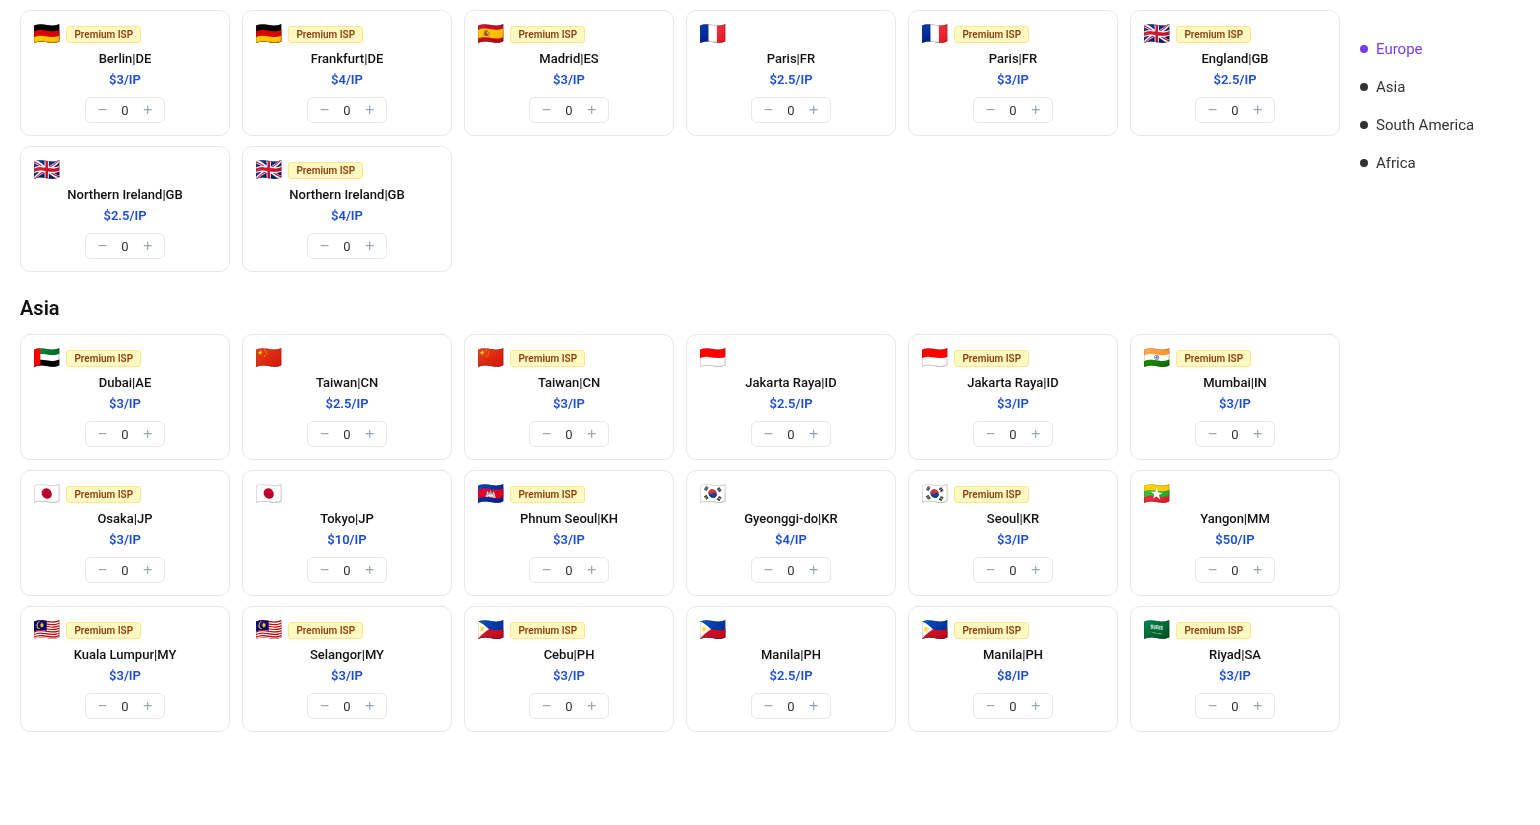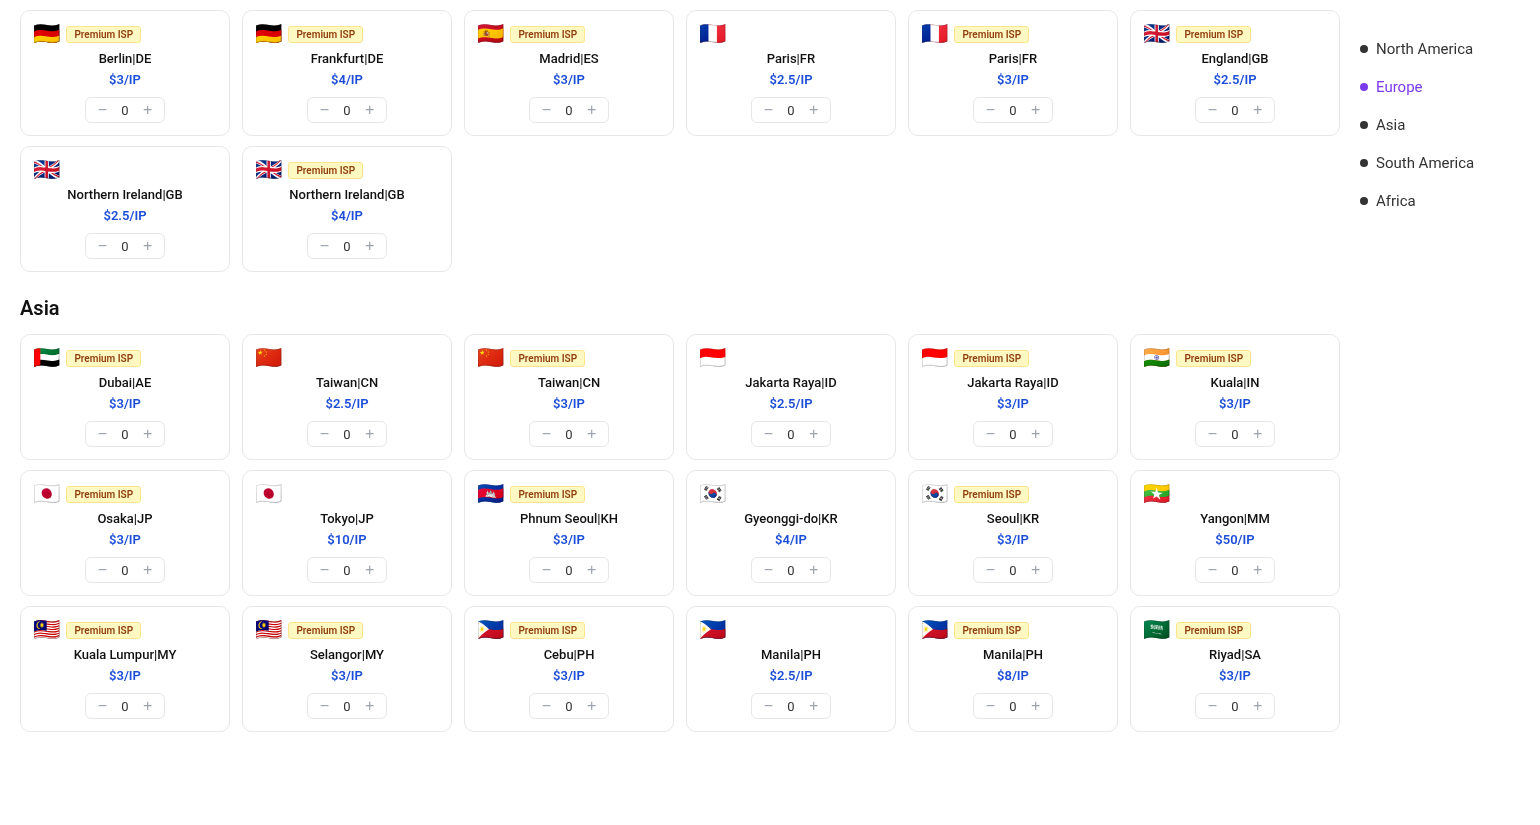--- a/index.html
+++ b/index.html
@@ -300,21 +300,21 @@
             <button class="stepper-btn">−</button>
             <span class="stepper-val">0</span>
             <button class="stepper-btn">+</button>
           </div>
         </div>
         <div class="card">
           <div class="card-header">
             <span style="font-size: 22px; line-height: 1; display: inline-block;">🇮🇳</span>
             <span class="premium-badge">Premium ISP</span>
           </div>
-          <div class="location-name">Kuala|IN</div>
+          <div class="location-name">Mumbai|IN</div>
           <div class="price">$3/IP</div>
           <div class="stepper">
             <button class="stepper-btn">−</button>
             <span class="stepper-val">0</span>
             <button class="stepper-btn">+</button>
           </div>
         </div>
       </div>
     <div class="cards-grid" id="grid-asia-row2">
         <div class="card">
@@ -469,24 +469,20 @@
             <button class="stepper-btn">−</button>
             <span class="stepper-val">0</span>
             <button class="stepper-btn">+</button>
           </div>
         </div>
       </div>
 
   </div>
 
   <div class="sidebar" id="sidebar-nav">
-      <div class="sidebar-item">
-        <span class="dot"></span>
-        <span class="label">North America</span>
-      </div>
       <div class="sidebar-item active">
         <span class="dot"></span>
         <span class="label">Europe</span>
       </div>
       <div class="sidebar-item">
         <span class="dot"></span>
         <span class="label">Asia</span>
       </div>
       <div class="sidebar-item">
         <span class="dot"></span>

